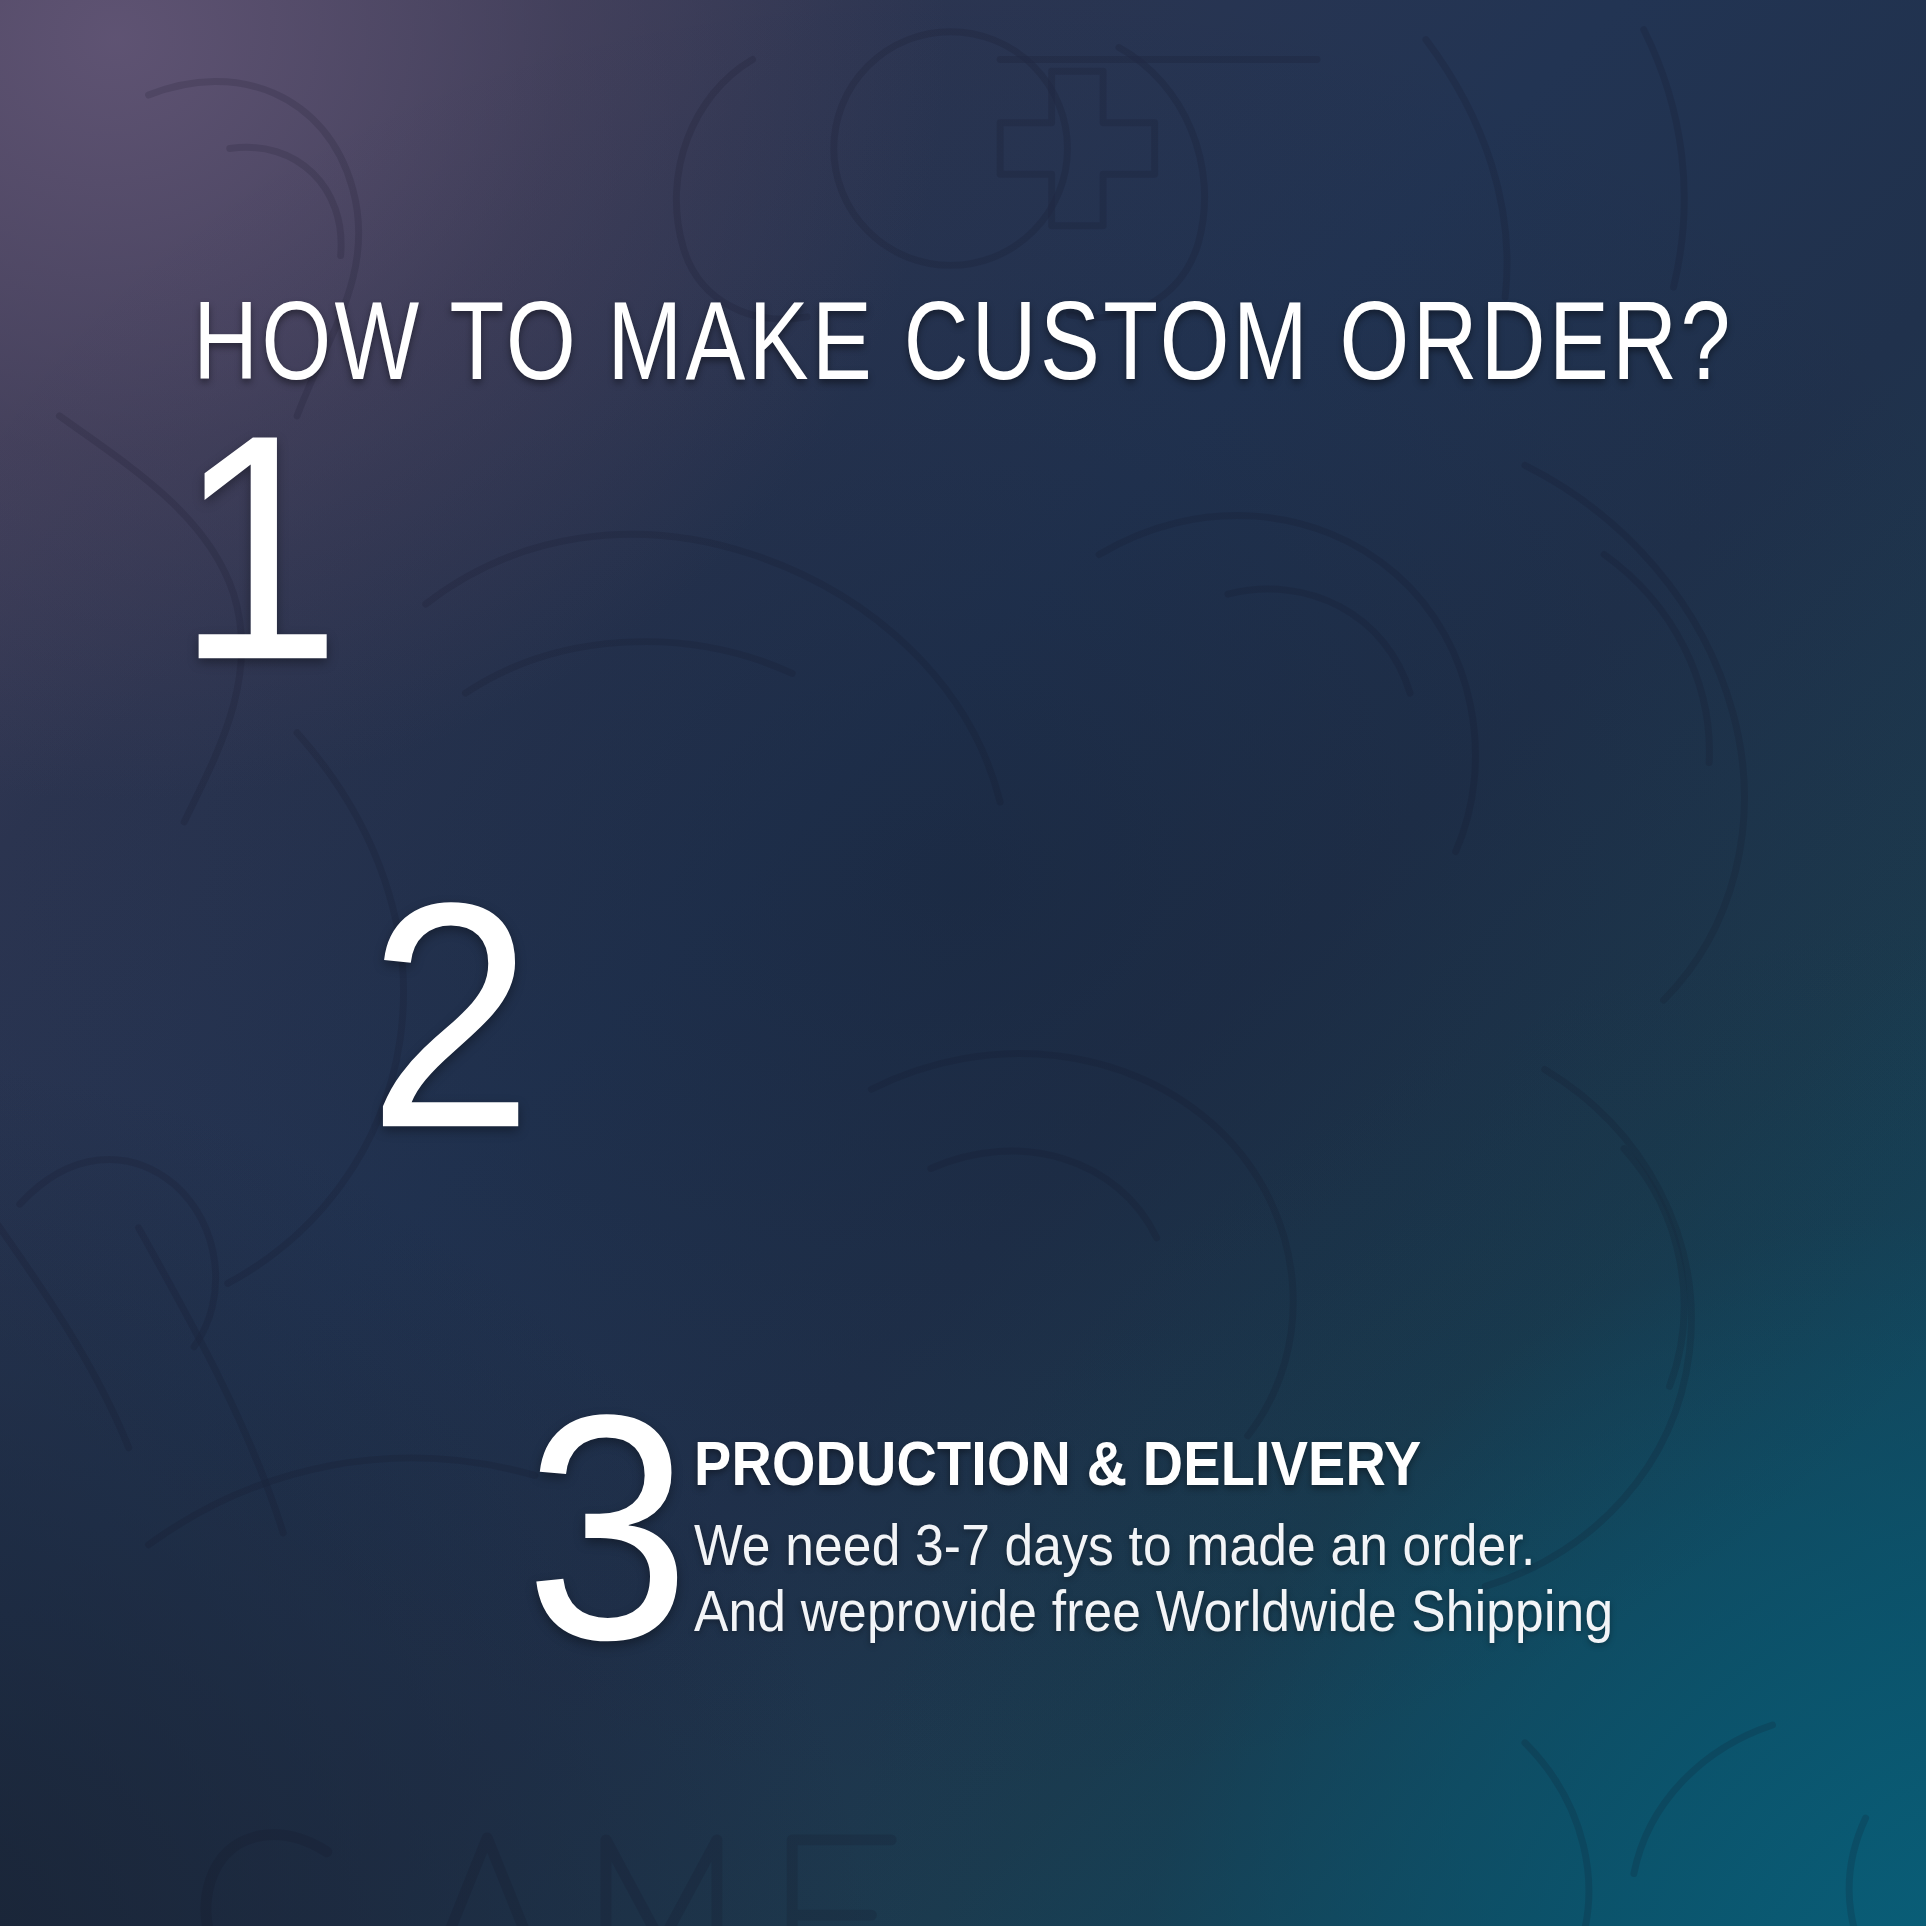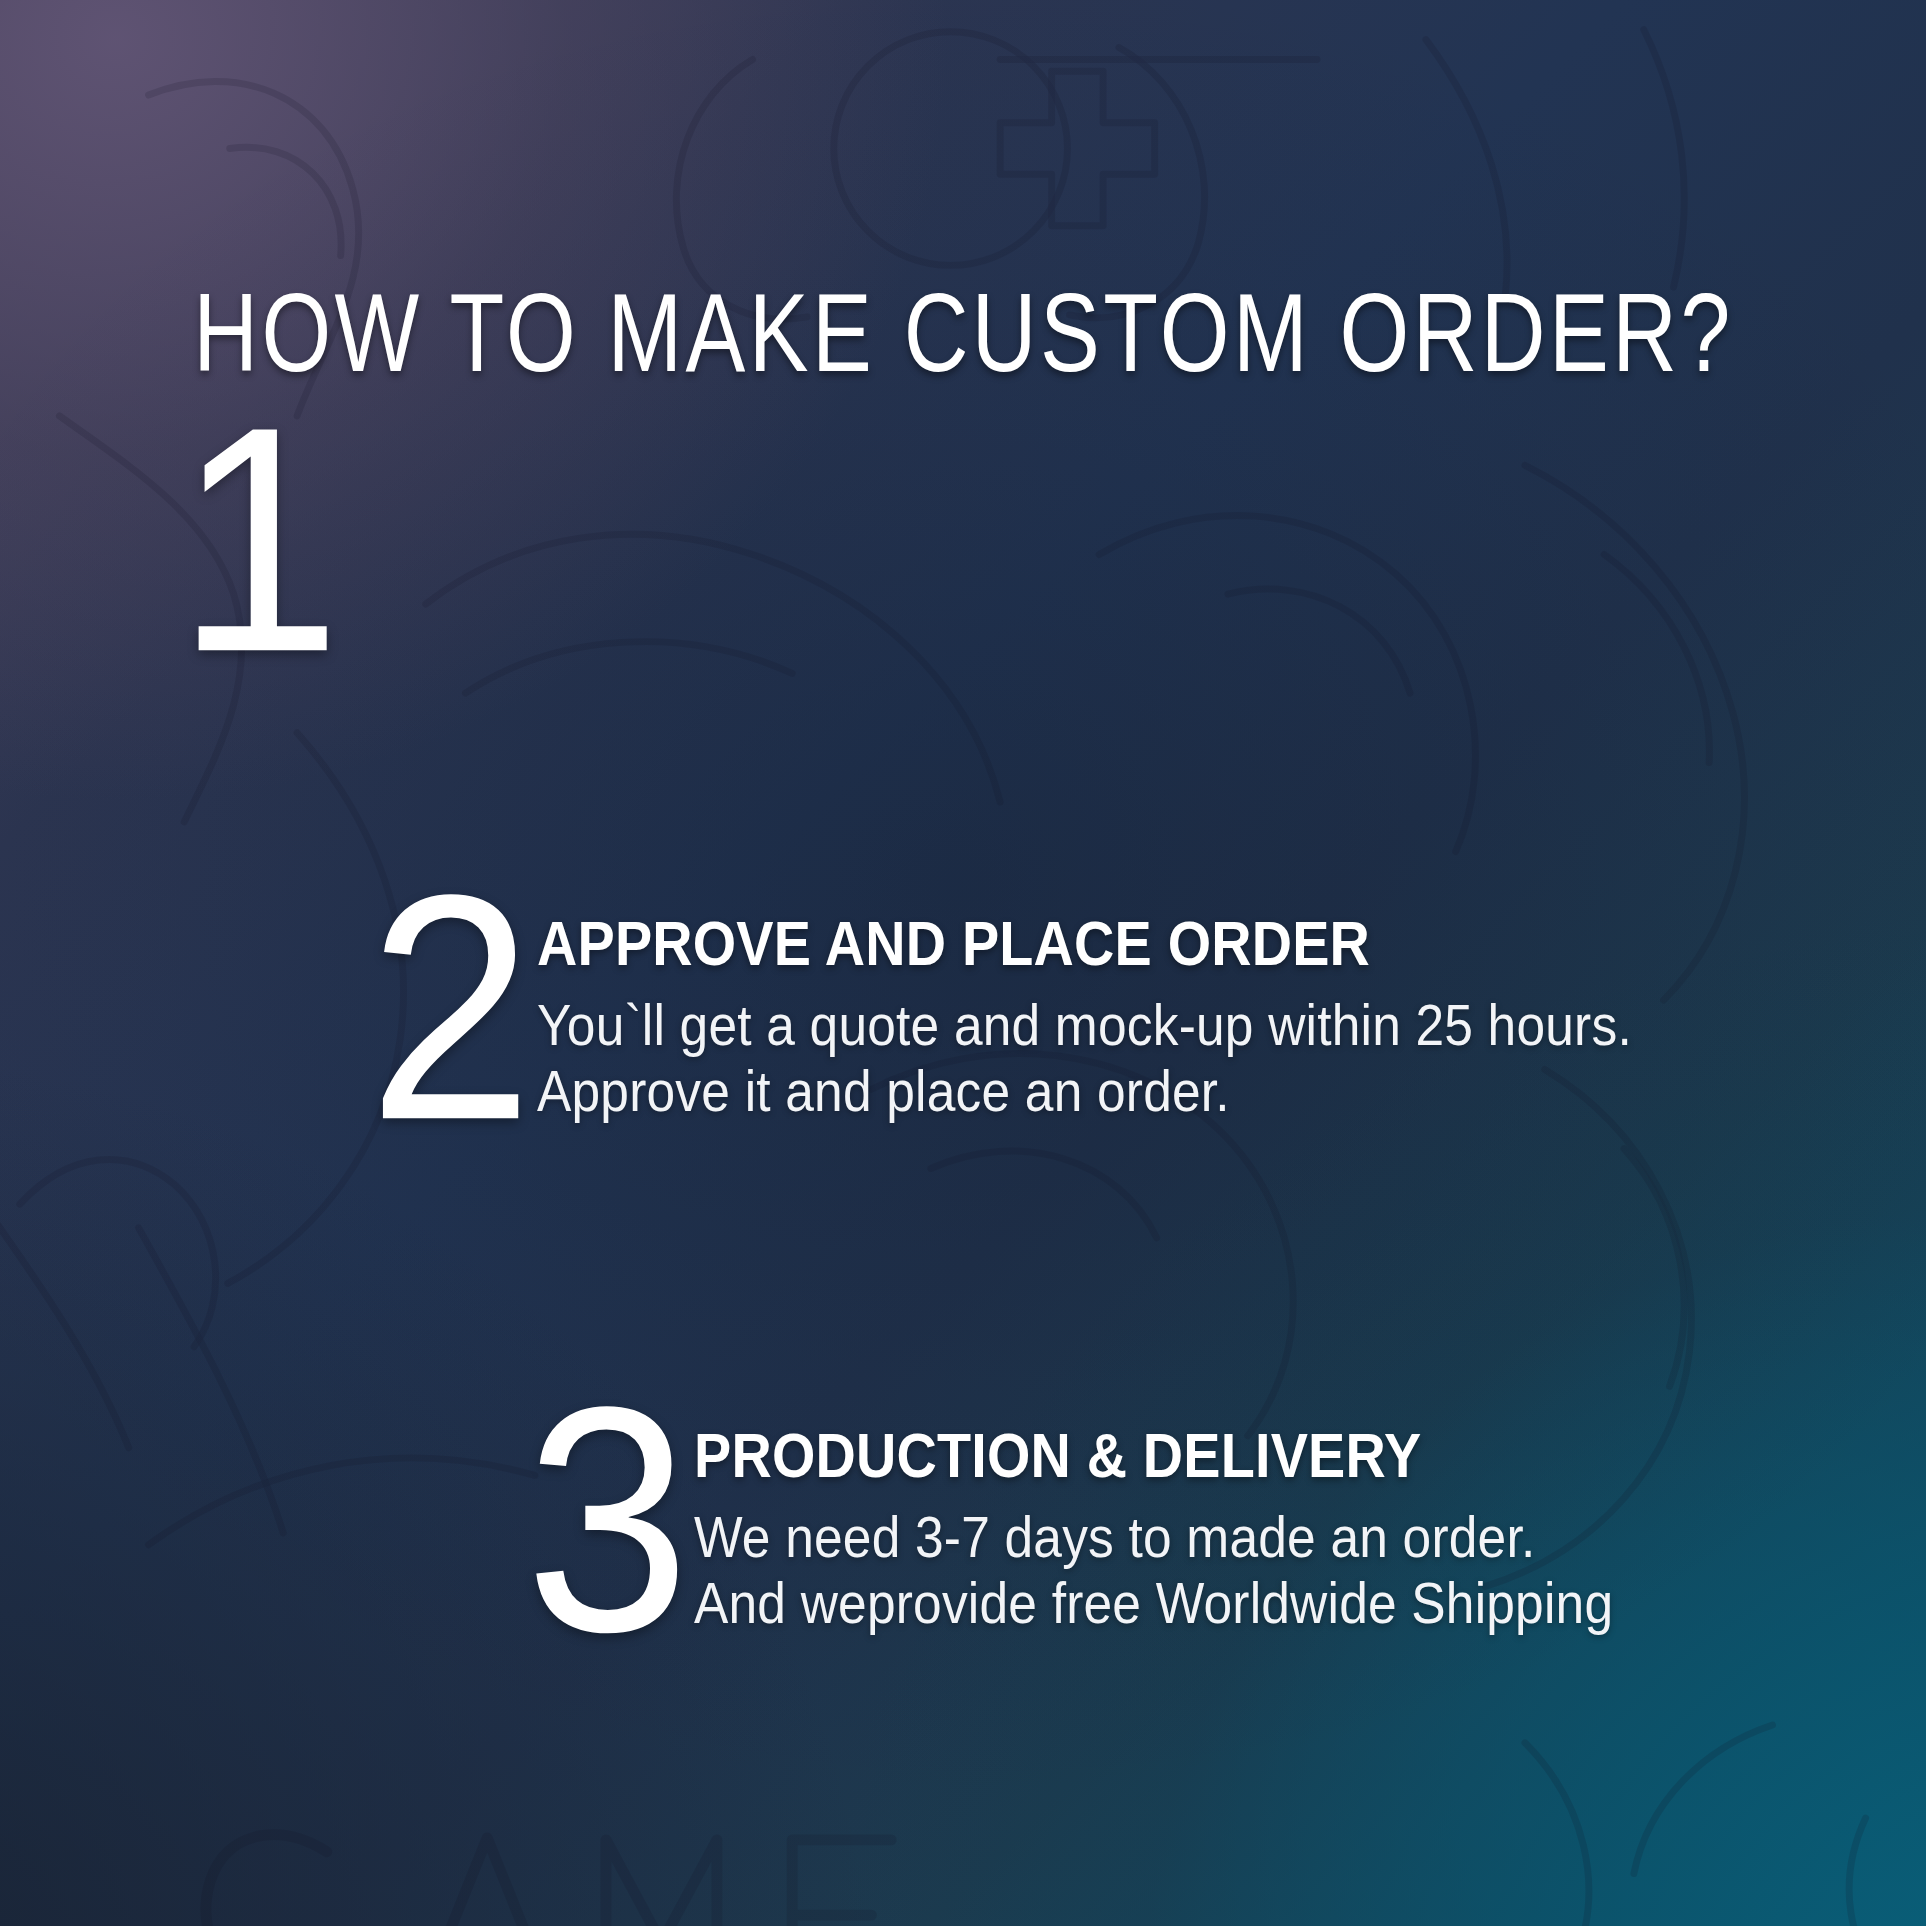--- a/index.html
+++ b/index.html
@@ -36,20 +36,21 @@
     position: absolute;
     inset: 0;
     pointer-events: none;
     background:
       radial-gradient(ellipse 1485px 1188px at 50% 46%, rgba(14,24,40,0.30) 0%, rgba(14,24,40,0.06) 55%, rgba(14,24,40,0) 78%);
   }
 
   .content {
     position: absolute;
     inset: 0;
+    margin-top: 8px;
   }
 
   
   .title {
     position: absolute;
     left: 0;
     right: 0;
     top: 216px;
     text-align: center;
     color: #ffffff;
@@ -179,27 +180,20 @@
   <div class="content">
 
     <h1 class="title">HOW TO MAKE CUSTOM ORDER?</h1>
 
     <div class="step" id="step-1">
       <div class="step-number">1</div>
     </div>
 
     <div class="step" id="step-2">
       <div class="step-number">2</div>
-      <div class="step-body">
-        <div class="step-heading">APPROVE AND PLACE ORDER</div>
-        <div class="step-text">
-          <span>You`ll get a quote and mock-up within 25 hours.</span>
-          <span>Approve it and place an order.</span>
-        </div>
-      </div>
     </div>
 
     <div class="step" id="step-3">
       <div class="step-number">3</div>
       <div class="step-body">
         <div class="step-heading">PRODUCTION &amp; DELIVERY</div>
         <div class="step-text">
           <span>We need 3-7 days to made an order.</span>
           <span>And weprovide free Worldwide Shipping</span>
         </div>

